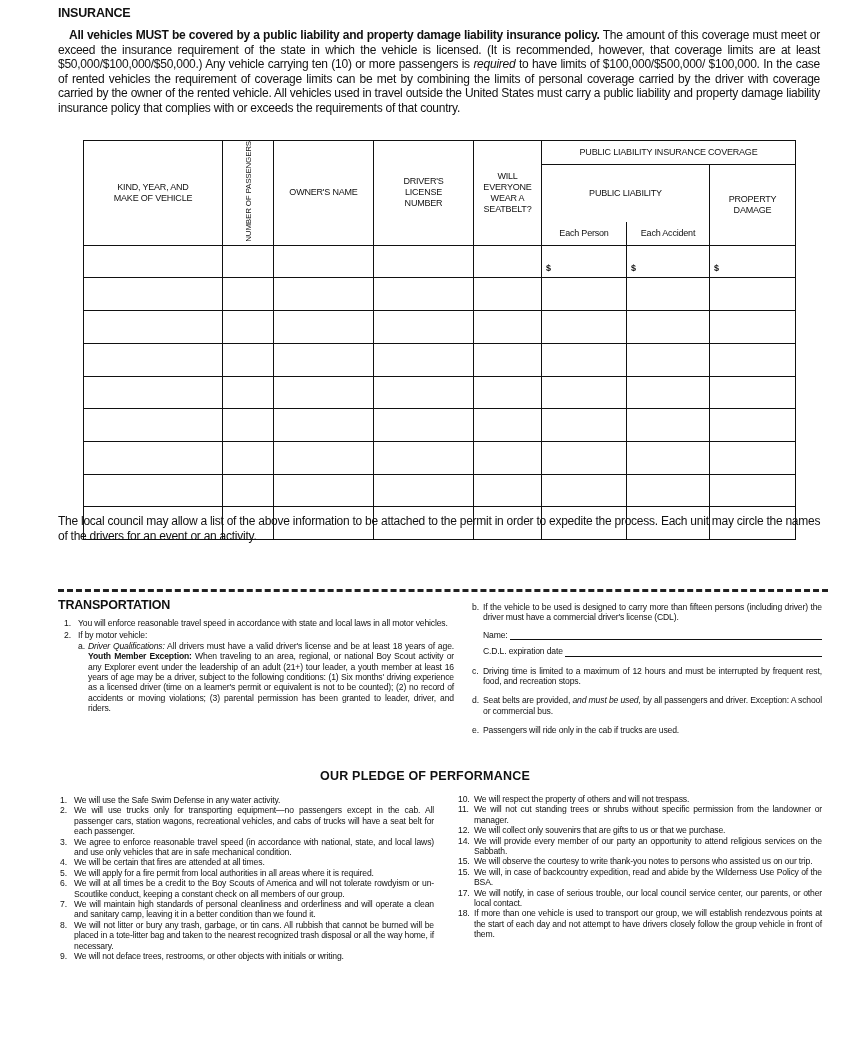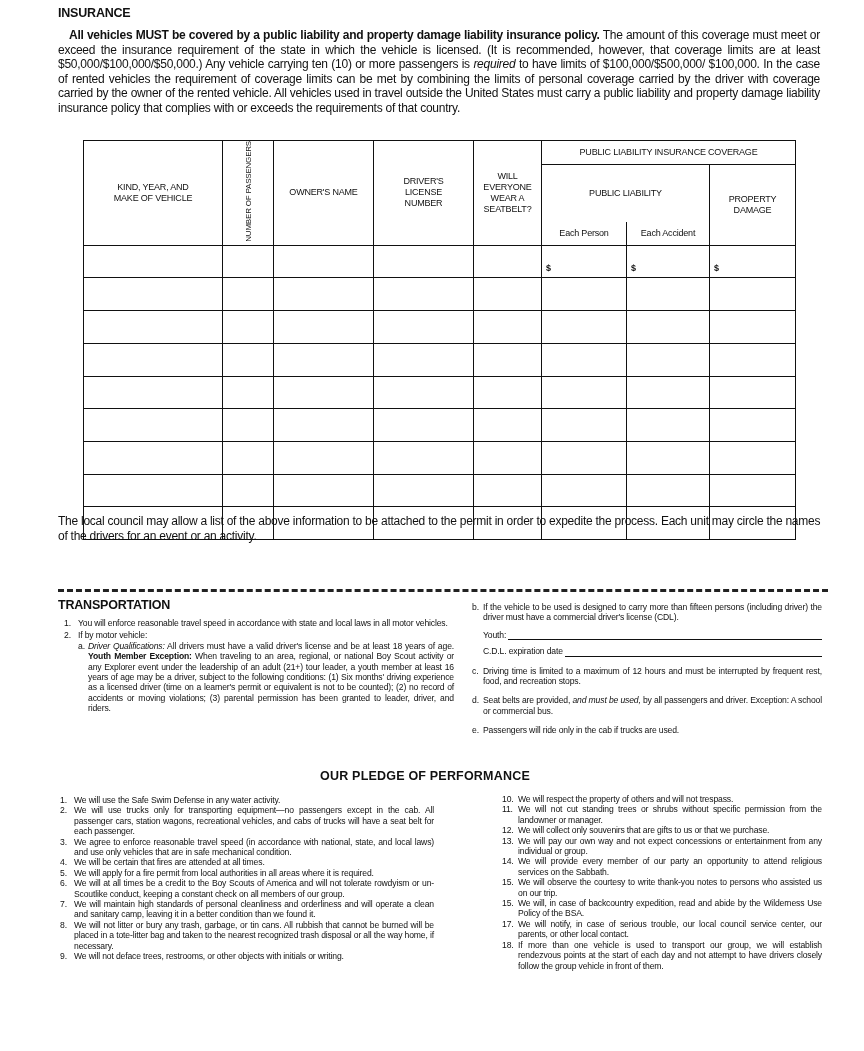--- a/index.html
+++ b/index.html
@@ -38,21 +38,21 @@
   .t-right .item { position: relative; padding-left: 11px; }
   .t-right .item .num { position: absolute; left: 0; top: 0; }
   .fill-line { display: flex; align-items: flex-end; margin: 7px 0 0 11px; }
   .fill-line .rule { flex: 1; border-bottom: 1px solid #111; height: 9px; margin-left: 2px; }
 
   .h-pledge { left: 0; top: 769px; width: 832px; text-align: center; padding-left: 18px; font-size: 12.5px; font-weight: bold; letter-spacing: 0.2px; }
 
   .p-left { left: 60px; top: 795px; width: 374px; }
   .p-right { left: 458px; top: 794px; width: 364px; }
   .p-left li, .p-right li { margin-bottom: 0; }
-  .p-right li { padding-left: 16px; margin-left: 44px; }
+  .p-right li { padding-left: 16px; }
   i { font-style: italic; }
   b { font-weight: bold; }
 </style>
 </head>
 <body>
 
 <div class="abs h-insurance">INSURANCE</div>
 <div class="abs p-insurance">
   <b>All vehicles MUST be covered by a public liability and property damage liability insurance policy.</b><span> The amount of this coverage must meet or exceed the insurance requirement of the state in which the vehicle is licensed. (It is recommended, however, that coverage limits are at least $50,000/$100,000/$50,000.) Any vehicle carrying ten (10) or more passengers is </span><i>required</i><span> to have limits of $100,000/$500,000/ $100,000. In the case of rented vehicles the requirement of coverage limits can be met by combining the limits of personal coverage carried by the driver with coverage carried by the owner of the rented vehicle. All vehicles used in travel outside the United States must carry a public liability and property damage liability insurance policy that complies with or exceeds the requirements of that country.</span>
 </div>
@@ -203,21 +203,21 @@
     </li>
   </ul>
 </div>
 
 <div class="abs t-right small">
   <div class="item">
     <span class="num">b.</span>
     <span>If the vehicle to be used is designed to carry more than fifteen persons (including driver) the driver must have a commercial driver's license (CDL).</span>
   </div>
   <div class="fill-line">
-    <span>Youth:</span>
+    <span>Name:</span>
     <span class="rule"></span>
   </div>
   <div class="fill-line" style="margin-top:6px;">
     <span>C.D.L. expiration date</span>
     <span class="rule"></span>
   </div>
   <div class="item" style="margin-top:9px;">
     <span class="num">c.</span>
     <span>Driving time is limited to a maximum of 12 hours and must be interrupted by frequent rest, food, and recreation stops.</span>
   </div>
@@ -245,20 +245,19 @@
     <li><span class="num">8.</span><span>We will not litter or bury any trash, garbage, or tin cans. All rubbish that cannot be burned will be placed in a tote-litter bag and taken to the nearest recognized trash disposal or all the way home, if necessary.</span></li>
     <li><span class="num">9.</span><span>We will not deface trees, restrooms, or other objects with initials or writing.</span></li>
   </ul>
 </div>
 
 <div class="abs p-right small">
   <ul class="list">
     <li><span class="num">10.</span><span>We will respect the property of others and will not trespass.</span></li>
     <li><span class="num">11.</span><span>We will not cut standing trees or shrubs without specific permission from the landowner or manager.</span></li>
     <li><span class="num">12.</span><span>We will collect only souvenirs that are gifts to us or that we purchase.</span></li>
-    <li><span class="num">13.</span><span>We will pay our own way and not expect concessions or entertainment from any individual or group.</span></li>
     <li><span class="num">14.</span><span>We will provide every member of our party an opportunity to attend religious services on the Sabbath.</span></li>
     <li><span class="num">15.</span><span>We will observe the courtesy to write thank-you notes to persons who assisted us on our trip.</span></li>
     <li><span class="num">15.</span><span>We will, in case of backcountry expedition, read and abide by the Wilderness Use Policy of the BSA.</span></li>
     <li><span class="num">17.</span><span>We will notify, in case of serious trouble, our local council service center, our parents, or other local contact.</span></li>
     <li><span class="num">18.</span><span>If more than one vehicle is used to transport our group, we will establish rendezvous points at the start of each day and not attempt to have drivers closely follow the group vehicle in front of them.</span></li>
   </ul>
 </div>
 
 </body></html>

